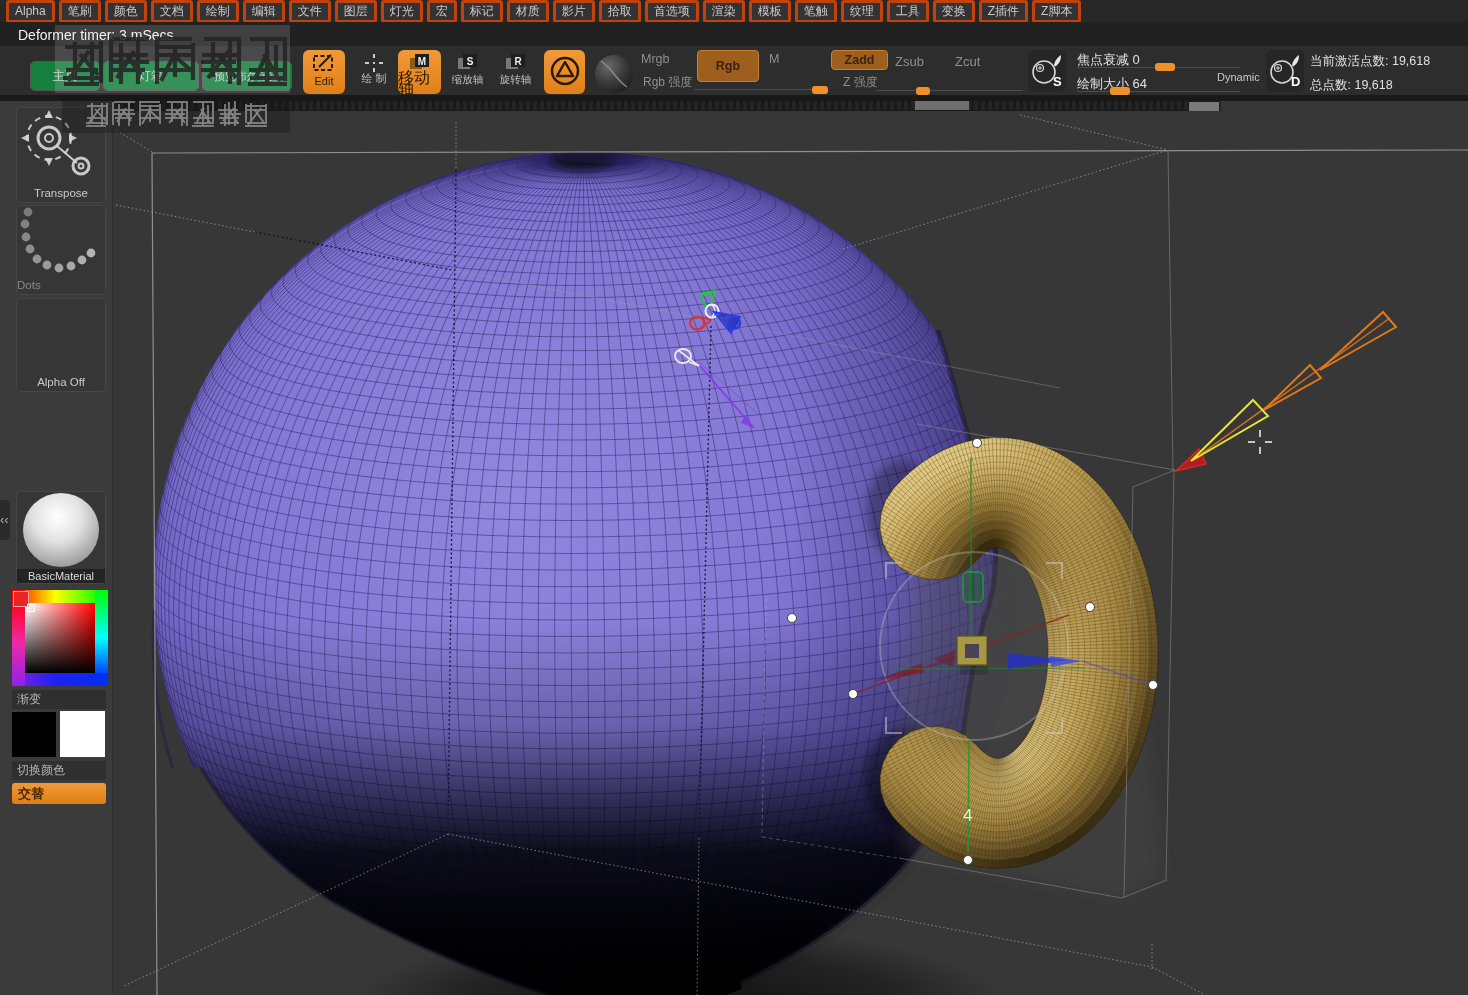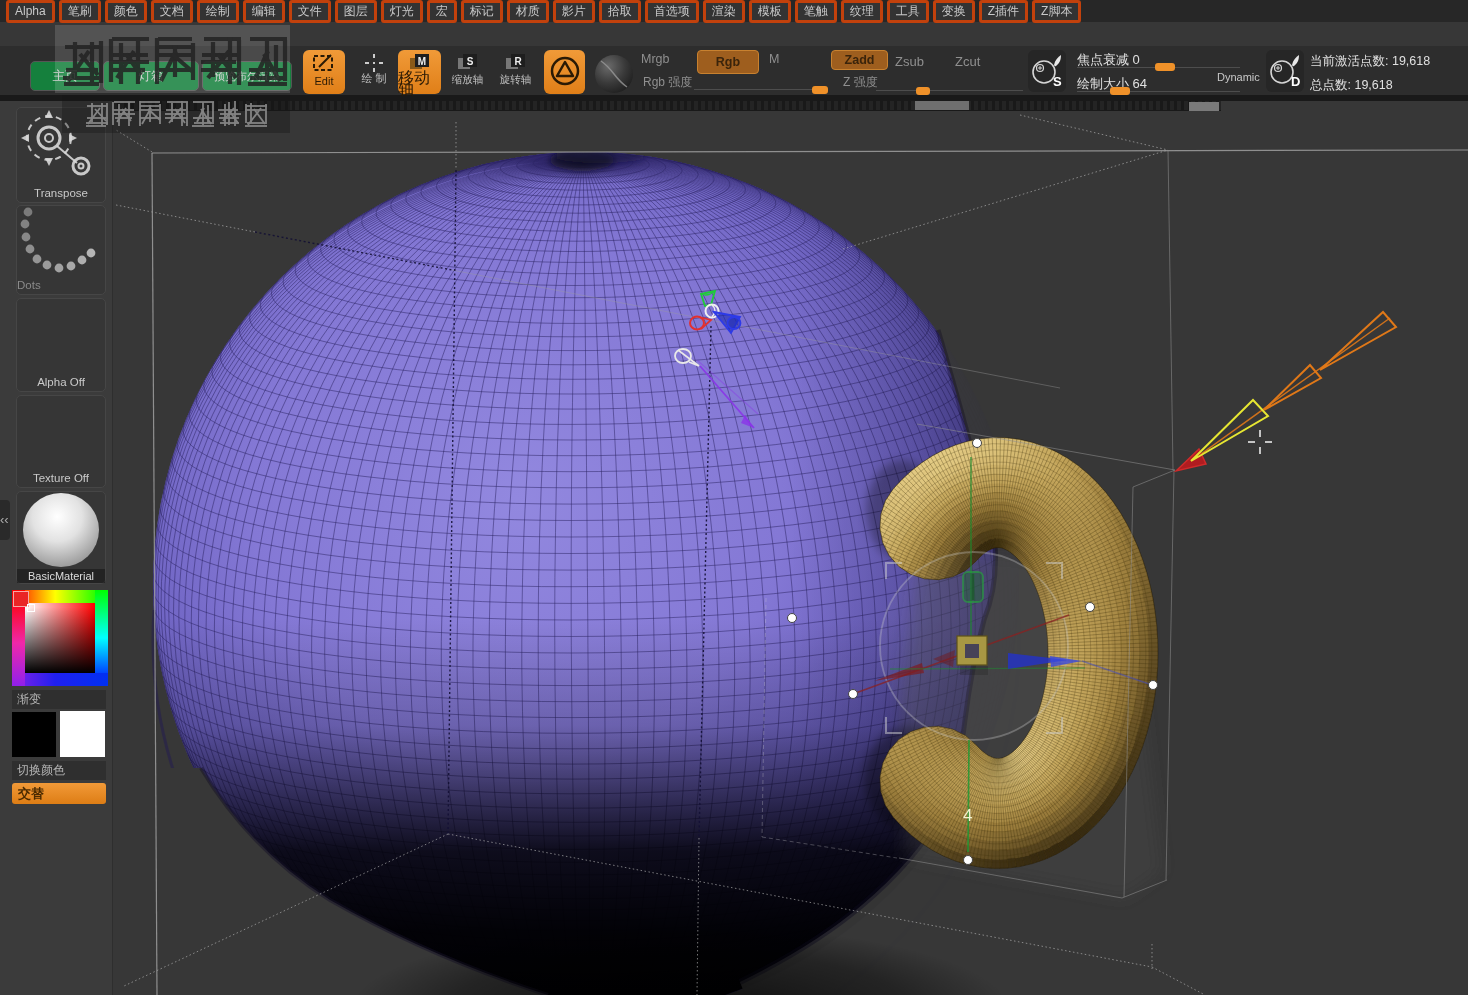--- a/index.html
+++ b/index.html
@@ -509,23 +509,20 @@
           <circle cx="42" cy="62" r="4.4" fill="#b5b5b5" fill-opacity="0.85"></circle>
           <circle cx="54" cy="60" r="4.4" fill="#b5b5b5" fill-opacity="0.90"></circle>
           <circle cx="65" cy="54" r="4.4" fill="#b5b5b5" fill-opacity="0.95"></circle>
           <circle cx="74" cy="47" r="4.4" fill="#b5b5b5" fill-opacity="1.00"></circle>
         </svg>
         <div class="plabdim">Dots</div>
       </div>
       <div class="pbox" style="top:197px;height:94px">
         <div class="plab">Alpha Off</div>
       </div>
-      <div class="pbox" style="top:294px;height:93px">
-        <div class="plab">Texture Off</div>
-      </div>
       <div class="pbox" style="top:390px;height:93px">
         <div style="position:absolute;left:6px;top:1px;width:76px;height:74px;border-radius:50%;background:radial-gradient(circle at 45% 32%, #ffffff, #e2e2e2 38%, #b0b0b0 66%, #757575 100%)"></div>
         <div class="plabmat">BasicMaterial</div>
       </div>
       <div id="cwheel">
 <div class="hstrip" style="left:0;top:0;width:96px;height:13px;background:linear-gradient(90deg,#f00,#ff0 45%,#0f0 95%)"></div>
 <div class="hstrip" style="right:0;top:0;width:13px;height:96px;background:linear-gradient(180deg,#0f0,#0ff 50%,#00f 100%)"></div>
 <div class="hstrip" style="left:0;bottom:0;width:96px;height:13px;background:linear-gradient(270deg,#0030f0,#2020f0 55%,#8820e8)"></div>
 <div class="hstrip" style="left:0;top:0;width:13px;height:96px;background:linear-gradient(180deg,#f00 6%,#f028a8 55%,#9020ec)"></div>
 <div id="sv">
@@ -559,20 +556,23 @@
       <span class="menu">首选项</span>
       <span class="menu">渲染</span>
       <span class="menu">模板</span>
       <span class="menu">笔触</span>
       <span class="menu">纹理</span>
       <span class="menu">工具</span>
       <span class="menu">变换</span>
       <span class="menu">Z插件</span>
       <span class="menu">Z脚本</span>
     </div>
+    <div id="row2">
+      <span id="deftimer">Deformer timer: 3 mSecs</span>
+    </div>
     <div id="toolbar">
       <div class="tbtn" style="left:30px;top:15px;width:70px;height:30px">主页</div>
       <div class="tbtn" style="left:103px;top:15px;width:96px;height:30px">灯箱</div>
       <div class="tbtn" style="left:202px;top:15px;width:90px;height:30px;font-size:11px">预览布尔渲染</div>
       <div class="obtn" style="left:303px;top:4px;width:42px;height:44px">
       <svg width="26" height="24" style="margin-top:2px">
           <rect x="3" y="4" width="18" height="14" fill="none" stroke="#2a1a05" stroke-width="2" stroke-dasharray="4 2.5"></rect>
           <line x1="8" y1="15" x2="20" y2="3" stroke="#2a1a05" stroke-width="2"></line>
         </svg>
       <div class="obl">Edit</div>
@@ -624,21 +624,21 @@
             <radialGradient id="ball" cx="0.35" cy="0.3" r="0.8">
               <stop offset="0" stop-color="#6a6a6a"></stop>
               <stop offset="0.55" stop-color="#3a3a3a"></stop>
               <stop offset="1" stop-color="#1c1c1c"></stop>
             </radialGradient>
           </defs>
           <circle cx="20" cy="20" r="19" fill="url(#ball)"></circle>
           <path d="M7 7 C 20 16 20 24 33 33" fill="none" stroke="#999" stroke-width="1.5" stroke-opacity="0.8"></path>
         </svg></div>
       <div class="glabel" style="left:641px;top:6px;font-size:12.5px">Mrgb</div>
-      <div class="rgbbtn" style="left:697px;top:4px;width:62px;height:24px">Rgb</div>
+      <div class="rgbbtn" style="left:697px;top:4px;width:62px;height:32px">Rgb</div>
       <div class="glabel" style="left:769px;top:6px;font-size:12.5px">M</div>
       <div class="glabel" style="left:643px;top:28px">Rgb 强度</div>
       <div class="track" style="left:694px;top:43px;width:134px"></div>
       <div class="handle" style="left:812px;top:40px;width:16px"></div>
       <div class="rgbbtn" style="left:831px;top:4px;width:57px;height:20px">Zadd</div>
       <div class="glabel" style="left:895px;top:8px;font-size:13px">Zsub</div>
       <div class="glabel" style="left:955px;top:8px;font-size:13px">Zcut</div>
       <div class="glabel" style="left:843px;top:28px">Z 强度</div>
       <div class="track" style="left:876px;top:44px;width:147px"></div>
       <div class="handle" style="left:916px;top:41px;width:14px"></div>

